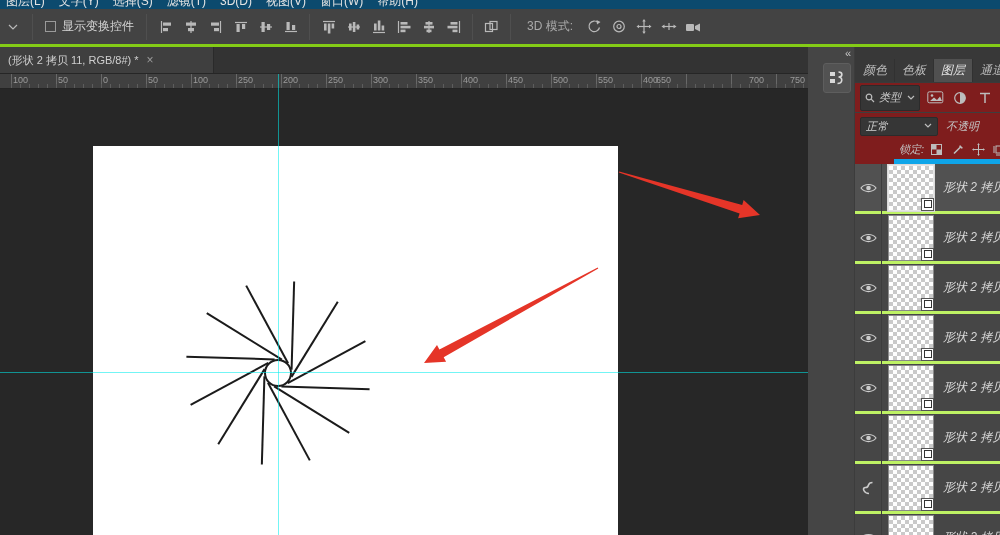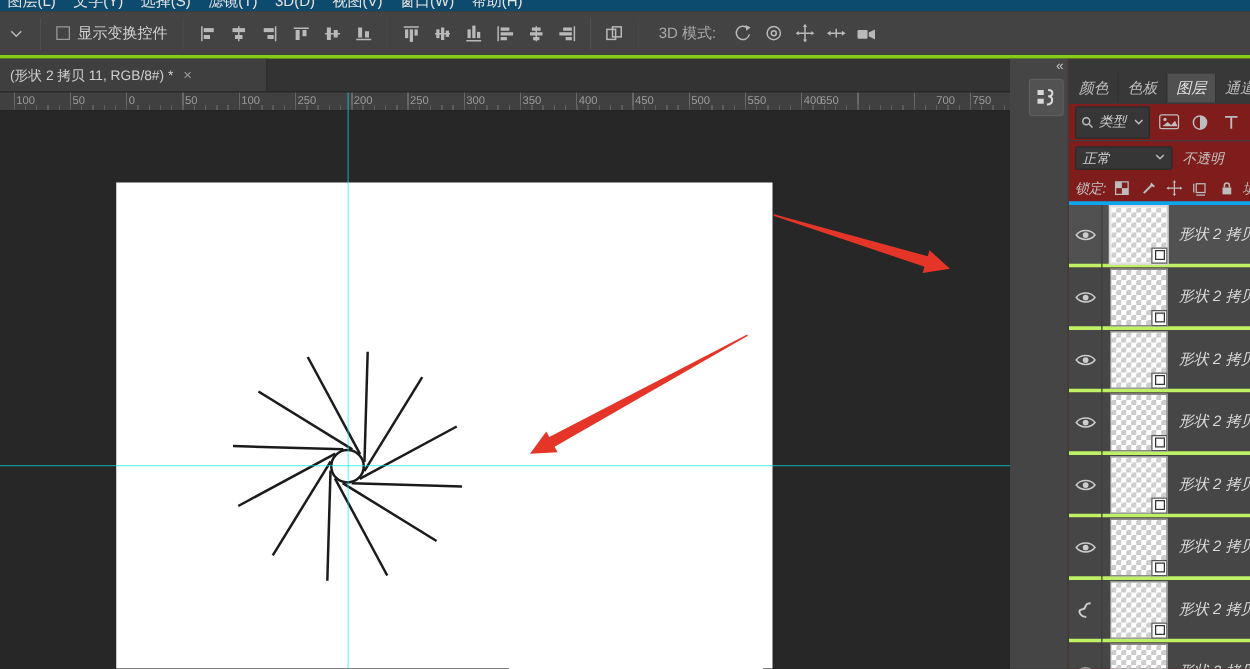--- a/index.html
+++ b/index.html
@@ -63,21 +63,21 @@
   .filter-row { height:30px; padding:0 5px; gap:5px; border-bottom:1px solid #3e3e3e; }
   .filter-box { width:80px; height:20px; background:#363636; border:1px solid #2b2b2b; border-radius:2px; display:flex; align-items:center; gap:4px; padding:12px 4px; }
   .filter-box span { font-size:11px; color:#cfcfcf; flex:1; }
   .ficon { width:20px; height:18px; display:flex; align-items:center; justify-content:center; flex:none; }
 
   .blend-row { height:26px; padding:0 5px; gap:8px; }
   .blend-box { width:78px; height:19px; background:#363636; border:1px solid #2b2b2b; border-radius:2px; display:flex; align-items:center; padding:0 5px; }
   .blend-box span { font-size:11px; color:#d3d3d3; flex:1; }
   .dim-label { font-size:11px; color:#c3c3c3; white-space:nowrap; }
 
-  .lock-row { height:25px; padding:0 5px; gap:4px; border-bottom:3px solid #0ea5e9; }
+  .lock-row { height:25px; padding:0 5px; gap:4px; border-bottom:5px solid #0ea5e9;margin-left:39px; }
   .lk { width:17px; height:17px; display:flex; align-items:center; justify-content:center; flex:none; }
 
   .layers { height:373px; overflow:hidden; }
   .lrow { height:50px; display:flex; align-items:center; border-bottom:3px solid #bef264; background:#464646; }
   .lrow.sel { background:#515151; }
   .eyecell { width:27px; height:50px; border-right:1px solid #3c3c3c; display:flex; align-items:center; justify-content:center; flex:none; }
   .thumb { position:relative; width:46px; height:46px; margin-left:6px; flex:none;
     border:1px solid #8a8a8a; background-color:#fff;
     background-image:linear-gradient(45deg,#cacaca 25%,transparent 25%,transparent 75%,#cacaca 75%),
                      linear-gradient(45deg,#cacaca 25%,transparent 25%,transparent 75%,#cacaca 75%);
@@ -284,21 +284,21 @@
           <span class="rlabel" style="left: 328px;">250</span>
           <span class="rlabel" style="left: 373px;">300</span>
           <span class="rlabel" style="left: 418px;">350</span>
           <span class="rlabel" style="left: 463px;">400</span>
           <span class="rlabel" style="left: 508px;">450</span>
           <span class="rlabel" style="left: 553px;">500</span>
           <span class="rlabel" style="left: 598px;">550</span>
           <span class="rlabel" style="left: 643px;">400</span>
           <span class="rlabel" style="left: 656px;">650</span>
           <span class="rlabel" style="left: 749px;">700</span>
-          <span class="rlabel" style="left: 778px;">750</span>
+          <span class="rlabel" style="left: 778px; padding-left: 12px;">750</span>
         </div>
       <div class="viewport" id="viewport">
         <div class="canvas"></div>
         <svg id="shape-svg" width="240" height="240" style="left: 158px; top: 164px;">
             <line x1="123.38690653839535" y1="133.58414016786395" x2="211.58712103013534" y2="136.14928052302452" stroke="#1b1b1b" stroke-width="2"></line>
             <line x1="116.14107701856202" y1="133.45766374313646" x2="191.24213321006494" y2="179.77924770084815" stroke="#1b1b1b" stroke-width="2"></line>
             <line x1="109.92924279525889" y1="129.72521718642597" x2="151.8078733292872" y2="207.39141373308948" stroke="#1b1b1b" stroke-width="2"></line>
             <line x1="106.41585983213605" y1="123.38690653839535" x2="103.85071947697548" y2="211.58712103013534" stroke="#1b1b1b" stroke-width="2"></line>
             <line x1="106.54233625686354" y1="116.14107701856202" x2="60.22075229915184" y2="191.24213321006494" stroke="#1b1b1b" stroke-width="2"></line>
             <line x1="110.27478281357403" y1="109.92924279525889" x2="32.60858626691052" y2="151.8078733292872" stroke="#1b1b1b" stroke-width="2"></line>

